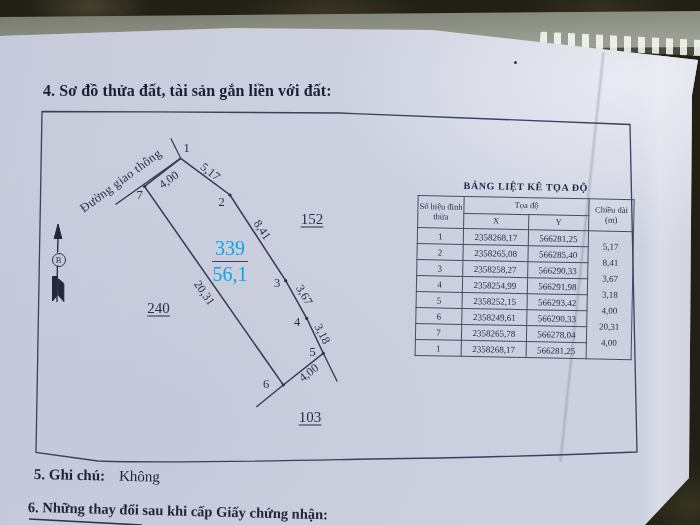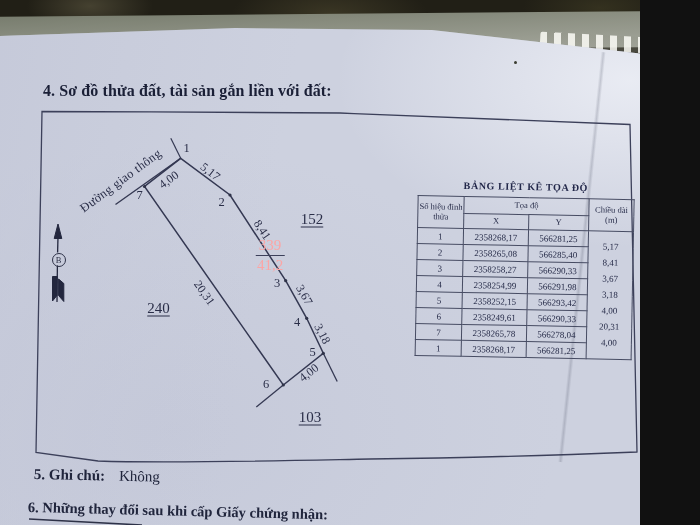--- a/index.html
+++ b/index.html
@@ -1,16 +1,16 @@
 <!DOCTYPE html>
 <html><head>
 <meta charset="utf-8">
 <style>
   html,body{margin:0;padding:0;background:#111;}
-  .stage{position:relative;width:640px;height:525px;overflow:hidden;
+  .stage{position:relative;width:700px;height:525px;overflow:hidden;
          font-family:"Liberation Serif","DejaVu Serif",serif;color:#262b44;}
   .bg{position:absolute;inset:0;background-color:#211f16;
       background-image:
         radial-gradient(90px 40px at 90px 6px,#454130,transparent 70%),
         radial-gradient(140px 50px at 330px 14px,#3a3624,transparent 70%),
         radial-gradient(110px 42px at 600px 8px,#34311f,transparent 70%),
         radial-gradient(70px 60px at 690px 505px,#37331f,transparent 75%);}
   .sleeve{position:absolute;left:-5px;right:-5px;top:14px;height:36px;
       background:linear-gradient(178deg,rgba(125,130,115,.95),rgba(178,181,170,.9));
       transform:rotate(-.5deg);}
@@ -34,21 +34,21 @@
       font-size:15px;white-space:nowrap;color:#20253c;}
   .s5 b{font-weight:bold;}
   .s5 .val{font-weight:normal;margin-left:14px;}
   .s6{position:absolute;left:28px;top:499px;transform:rotate(1.4deg);transform-origin:left top;
       font-size:14.5px;font-weight:bold;white-space:nowrap;color:#20253c;}
   
   .dl{position:absolute;transform:translate(-50%,-50%);font-size:12.5px;color:#2a2e48;white-space:nowrap;}
   .edge{font-size:12px;}
   .plot{font-size:15px;text-decoration:underline;text-underline-offset:3px;}
   .road{font-size:12.5px;letter-spacing:.4px;}
-  .frac{position:absolute;left:230px;top:237px;transform:translateX(-50%);text-align:center;font-size:15px;color:#fca5a5;margin-left:40px;}
+  .frac{position:absolute;left:230px;top:237px;transform:translateX(-50%);text-align:center;font-size:20px;color:#0ea5e9;}
   .frac .num{display:block;border-bottom:1.4px solid #3c405a;padding:0 3px 1px;}
   .frac .den{display:block;padding-top:1px;}
   .ncircle{position:absolute;left:51.5px;top:252.5px;width:12px;height:12px;border:1.2px solid #2e3248;
       border-radius:50%;font-size:8.5px;line-height:12px;text-align:center;color:#2e3248;}
   
   .tbl-wrap{position:absolute;left:418px;top:179px;width:216px;transform:rotate(1.1deg);transform-origin:top left;}
   .tbl-title{width:216px;text-align:center;font-size:10px;font-weight:bold;letter-spacing:.6px;
       color:#23284a;margin-bottom:5px;white-space:nowrap;}
   table.coords{border-collapse:collapse;width:216px;table-layout:fixed;
       font-size:9px;color:#262b48;background:transparent;}
@@ -121,21 +121,21 @@
   <div class="dl edge" style="left:303.5px;top:294.5px;transform:translate(-50%,-50%) rotate(60deg);">3,67</div>
   <div class="dl edge" style="left:321.5px;top:333.5px;transform:translate(-50%,-50%) rotate(63deg);">3,18</div>
   <div class="dl edge" style="left:308.5px;top:372.5px;transform:translate(-50%,-50%) rotate(-38deg);">4,00</div>
   <div class="dl edge" style="left:203.5px;top:293px;transform:translate(-50%,-50%) rotate(55deg);">20,31</div>
   <div class="dl edge" style="left:168.5px;top:180px;transform:translate(-50%,-50%) rotate(-36deg);">4,00</div>
 
   <div class="dl road" style="left:120.5px;top:180.5px;transform:translate(-50%,-50%) rotate(-36.5deg);">Đường giao thông</div>
 
   <div class="frac">
     <span class="num">339</span>
-    <span class="den">41,2</span>
+    <span class="den">56,1</span>
   </div>
 
   <div class="dl plot" style="left:312px;top:218.5px;">152</div>
   <div class="dl plot" style="left:158.5px;top:308px;">240</div>
   <div class="dl plot" style="left:310px;top:416.5px;text-align:right;">103</div>
 
   <div class="tbl-wrap">
     <div class="tbl-title">BẢNG LIỆT KÊ TỌA ĐỘ</div>
     <table class="coords">
       <colgroup>

